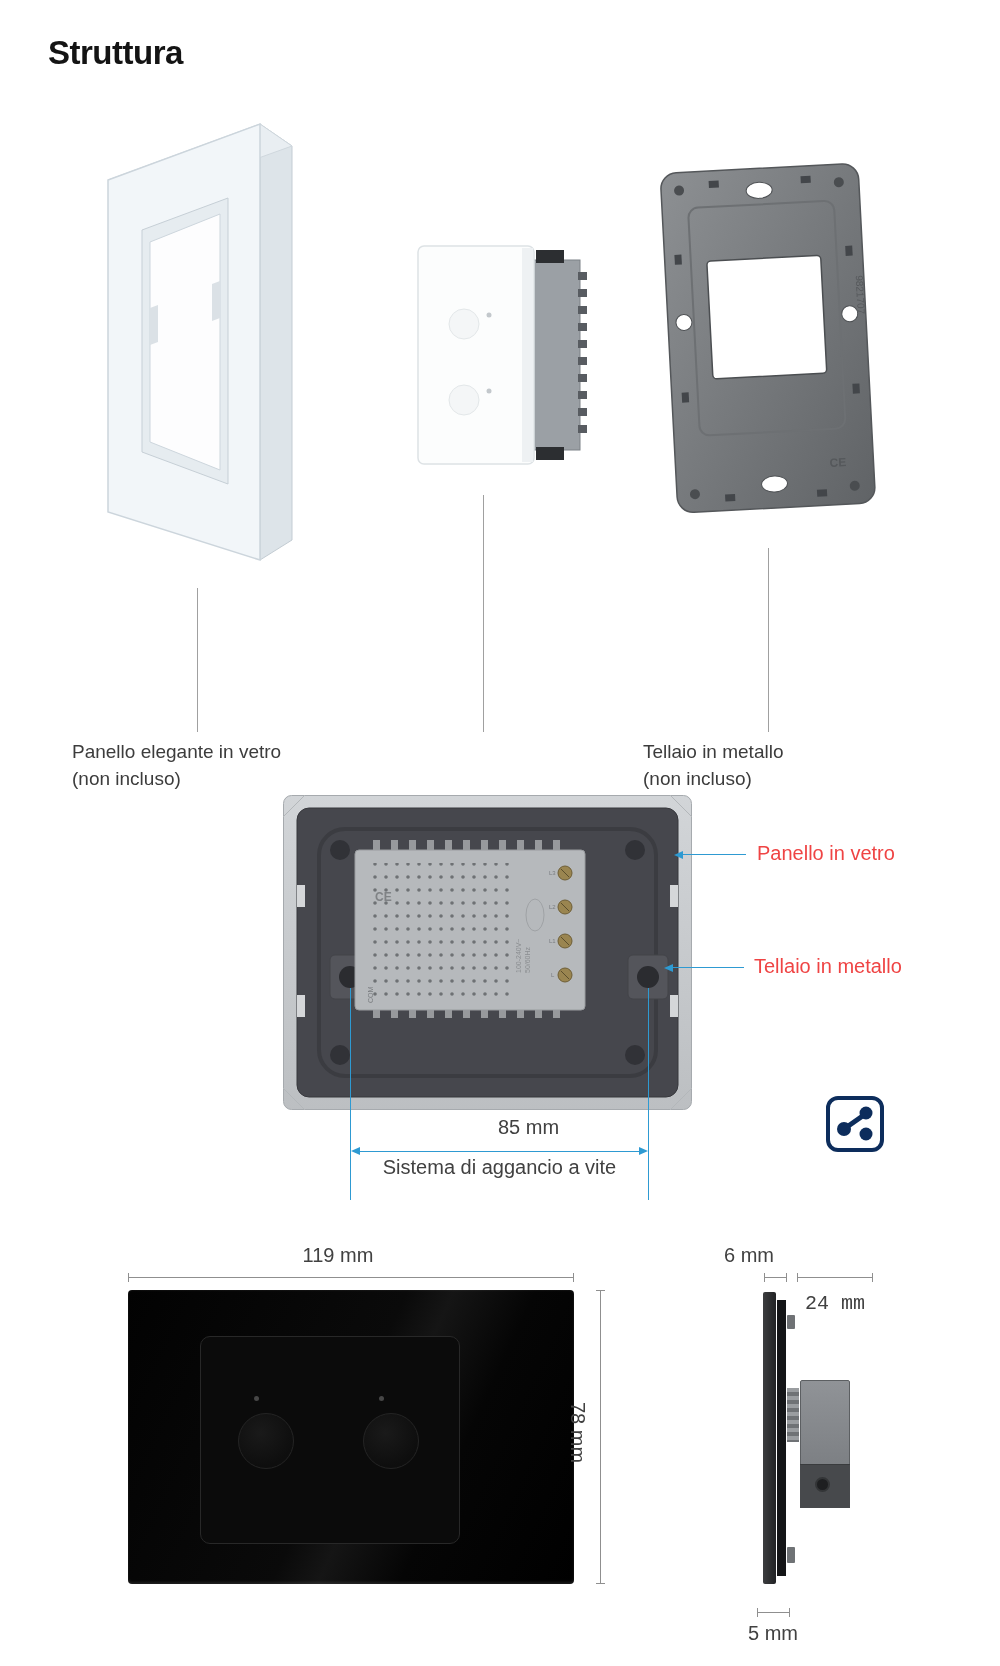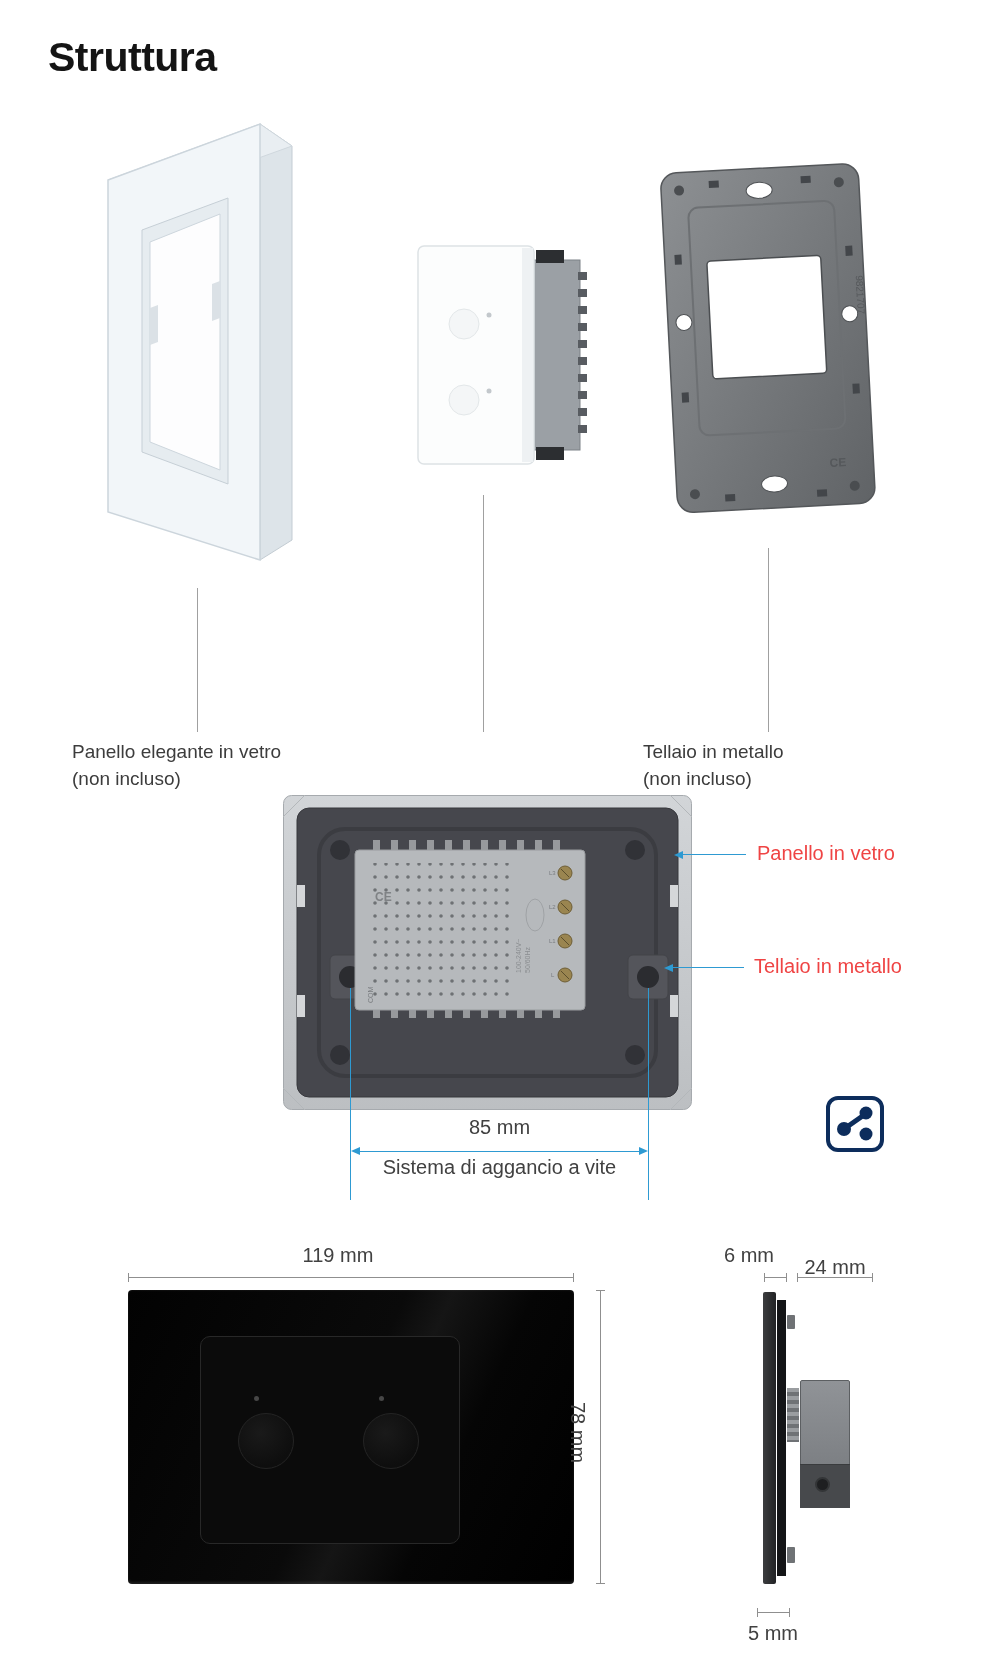--- a/index.html
+++ b/index.html
@@ -1,20 +1,20 @@
 <!DOCTYPE html>
 <html style="--accent: #2e9ad2; --navy: #0d2d5c;"><head>
 <meta charset="utf-8">
 <style>
   :root{ --accent:#2e9ad2; --navy:#0d2d5c; }
   html,body{margin:0;padding:0;background:#fff;}
   .page{position:relative;width:1000px;height:1666px;background:#ffffff;overflow:hidden;
         font-family:"Liberation Sans", sans-serif;color:#3a3a3a;}
   .abs{position:absolute;}
-  .title{font-size:41px;font-weight:700;color:#141414;letter-spacing:-0.5px;}
+  .title{font-size:33px;font-weight:700;color:#141414;letter-spacing:-0.5px;}
   .cap{font-size:19px;line-height:27px;color:#3c3c3c;}
   .cap .it{}
   .leader{width:1px;background:#a0a0a0;}
   .lbl{font-size:20px;color:#ef4444;white-space:nowrap;}
   .dim-text{font-size:20px;color:#414141;text-align:center;white-space:nowrap;}
   .hline{height:1px;background:#8f8f8f;}
   .vline{width:1px;background:#8f8f8f;}
   .tick-v{width:1px;height:9px;background:#8f8f8f;}
   .tick-h{width:9px;height:1px;background:#8f8f8f;}
   .blue-h{height:1px;background:var(--accent);}
@@ -203,21 +203,21 @@
   <div class="abs ah-left" style="left:674px;top:851px;"></div>
   <div class="abs blue-h" style="left:682px;top:854px;width:64px;"></div>
   <div class="abs lbl" style="left:757px;top:842px;">Panello in vetro</div>
 
   <div class="abs ah-left" style="left:664px;top:964px;"></div>
   <div class="abs blue-h" style="left:672px;top:967px;width:72px;"></div>
   <div class="abs lbl" style="left:754px;top:955px;">Tellaio in metallo</div>
 
   <div class="abs blue-v" style="left:350px;top:988px;height:212px;"></div>
   <div class="abs blue-v" style="left:648px;top:988px;height:212px;"></div>
-  <div class="abs dim-text" style="left:350px;top:1116px;width:299px;">85 mm</div>
+  <div class="abs dim-text" style="left:350px;top:1116px;width:299px;padding-left:29px;">85 mm</div>
   <div class="abs ah-left" style="left:351px;top:1147px;"></div>
   <div class="abs blue-h" style="left:359px;top:1151px;width:281px;"></div>
   <div class="abs ah-right" style="left:639px;top:1147px;"></div>
   <div class="abs dim-text" style="left:309px;top:1156px;width:381px;">Sistema di aggancio a vite</div>
 
   <div class="abs icon-box" style="left:826px;top:1096px;">
     <svg width="50" height="48" viewBox="0 0 50 48">
       <line x1="14" y1="29" x2="34" y2="15" stroke="var(--navy)" stroke-width="5" stroke-linecap="round"></line>
       <circle cx="14" cy="29" r="7" fill="var(--navy)"></circle>
       <circle cx="36" cy="13" r="6.5" fill="var(--navy)"></circle>
@@ -241,21 +241,21 @@
   <div class="abs rot-dim" style="left:566px;top:1402px;">78 mm</div>
   <div class="abs tick-h" style="left:596px;top:1290px;"></div>
   <div class="abs vline" style="left:600px;top:1290px;height:294px;"></div>
   <div class="abs tick-h" style="left:596px;top:1583px;"></div>
 
   <div class="abs dim-text" style="left:712px;top:1244px;width:74px;">6 mm</div>
   <div class="abs tick-v" style="left:764px;top:1273px;"></div>
   <div class="abs hline" style="left:764px;top:1277px;width:23px;"></div>
   <div class="abs tick-v" style="left:786px;top:1273px;"></div>
 
-  <div class="abs dim-text" style="left:796px;top:1256px;width:78px;">24 mm</div>
+  <div class="abs dim-text" style="left:796px;top:1292px;width:78px;font-family:Liberation Mono, monospace;">24 mm</div>
   <div class="abs tick-v" style="left:797px;top:1273px;"></div>
   <div class="abs hline" style="left:797px;top:1277px;width:76px;"></div>
   <div class="abs tick-v" style="left:872px;top:1273px;"></div>
 
   <div class="abs sv-glass" style="left:763px;top:1292px;width:13px;height:292px;"></div>
   <div class="abs sv-frame" style="left:777px;top:1300px;width:9px;height:276px;"></div>
   <div class="abs sv-clip" style="left:787px;top:1315px;width:8px;height:14px;"></div>
   <div class="abs sv-fins" style="left:787px;top:1388px;width:12px;height:54px;"></div>
   <div class="abs sv-body" style="left:800px;top:1380px;width:50px;height:128px;"></div>
   <div class="abs sv-foot" style="left:800px;top:1464px;width:50px;height:44px;"></div>

